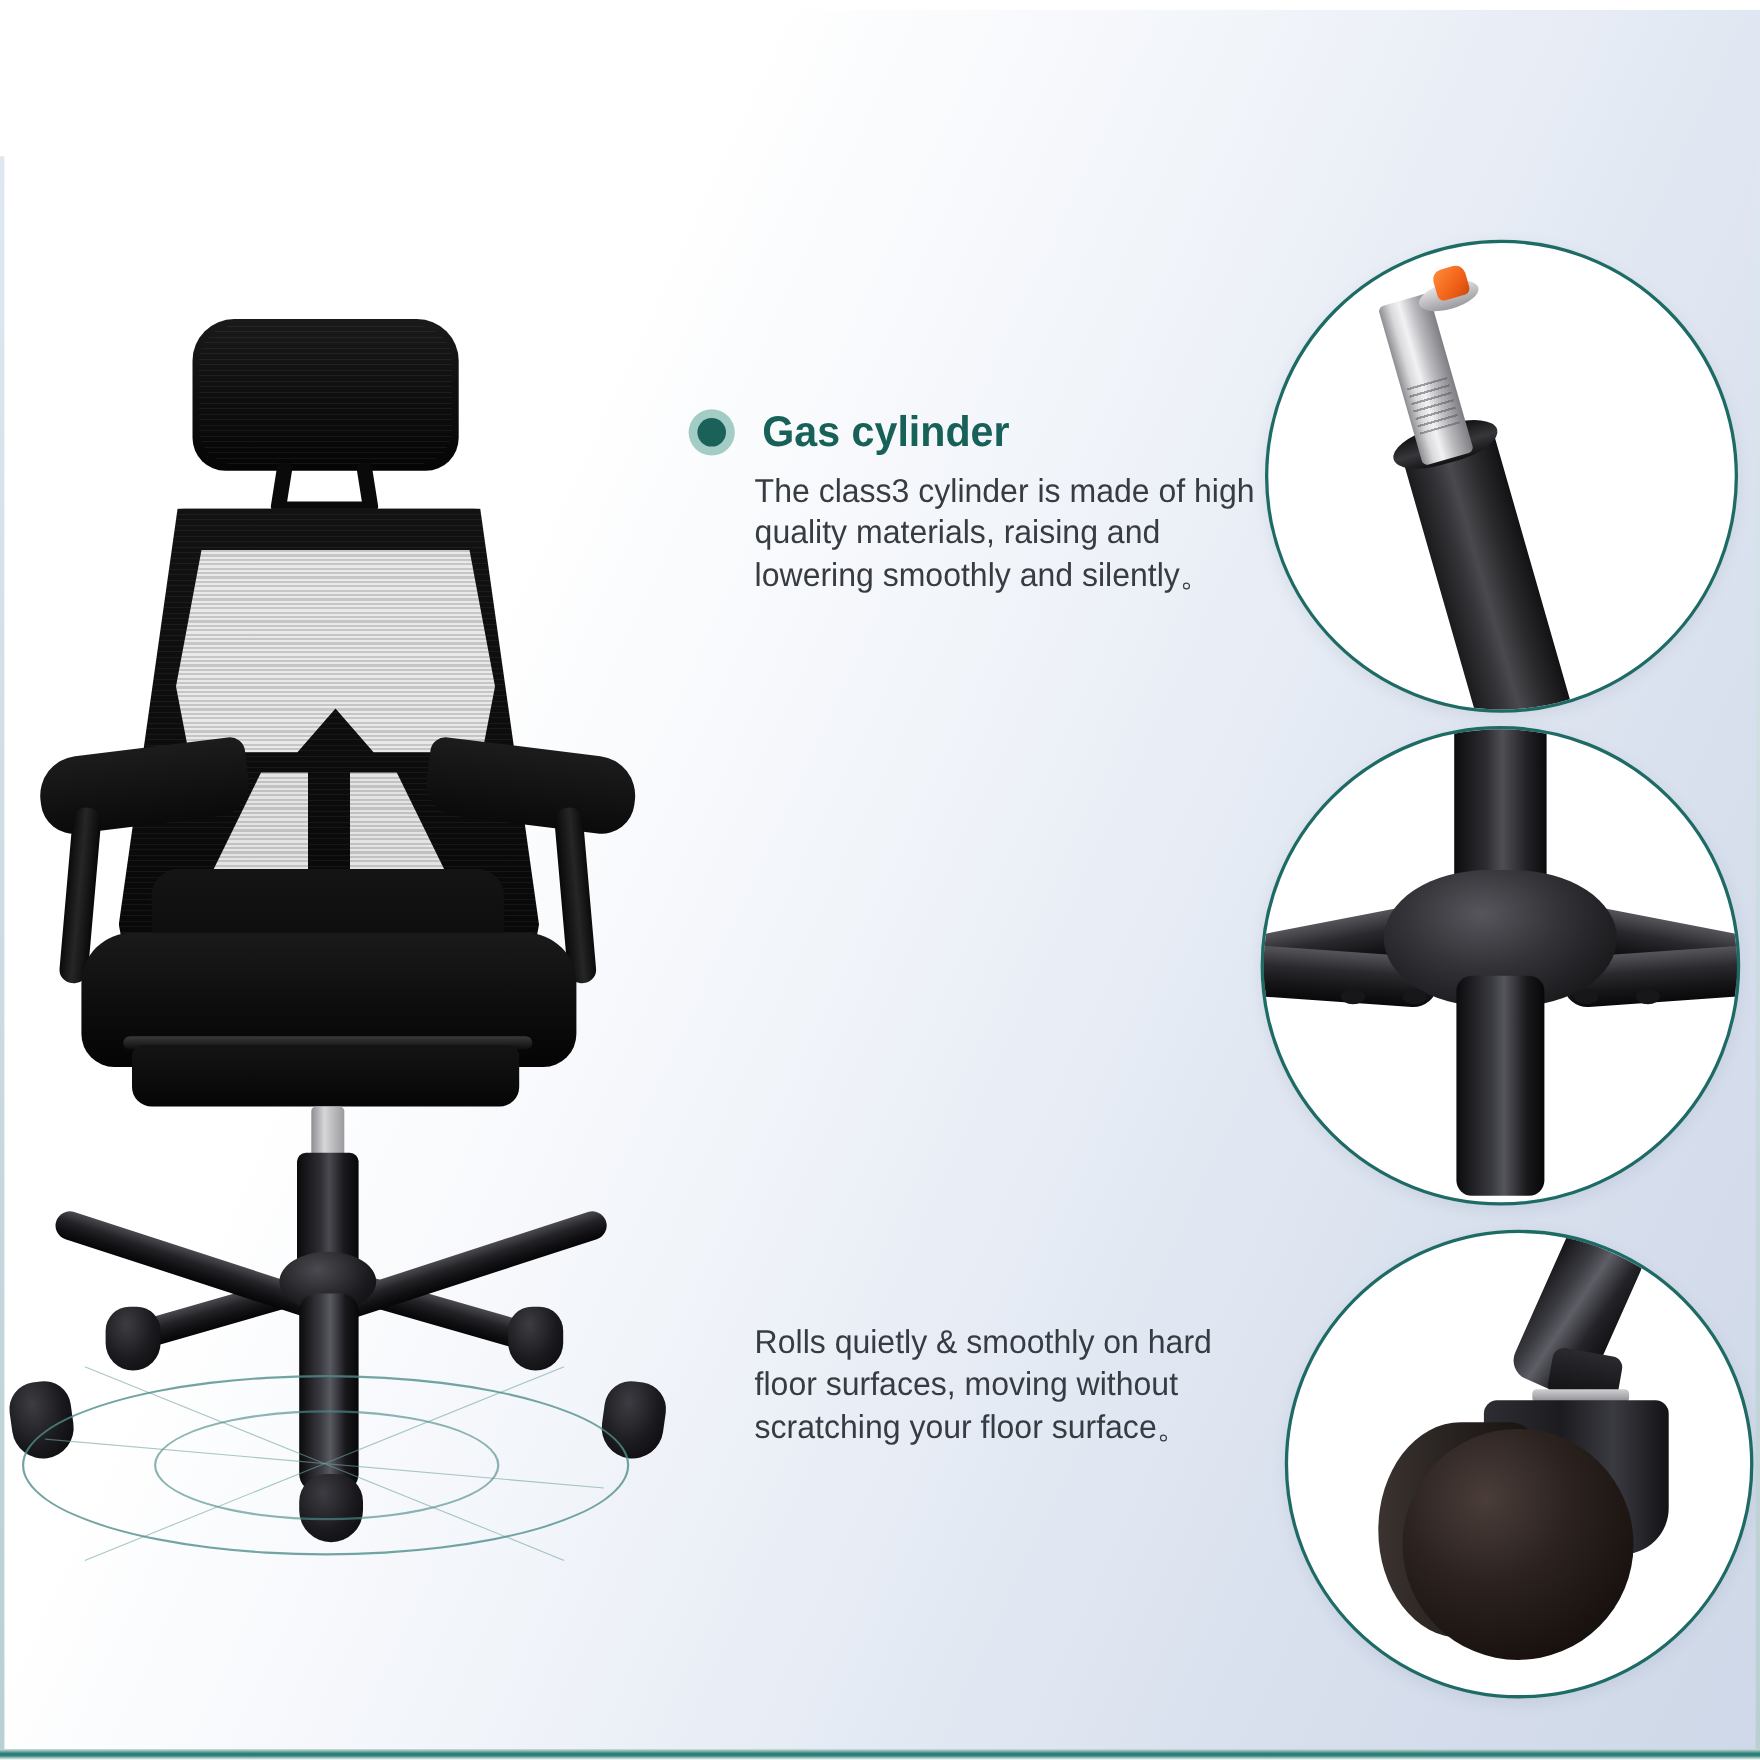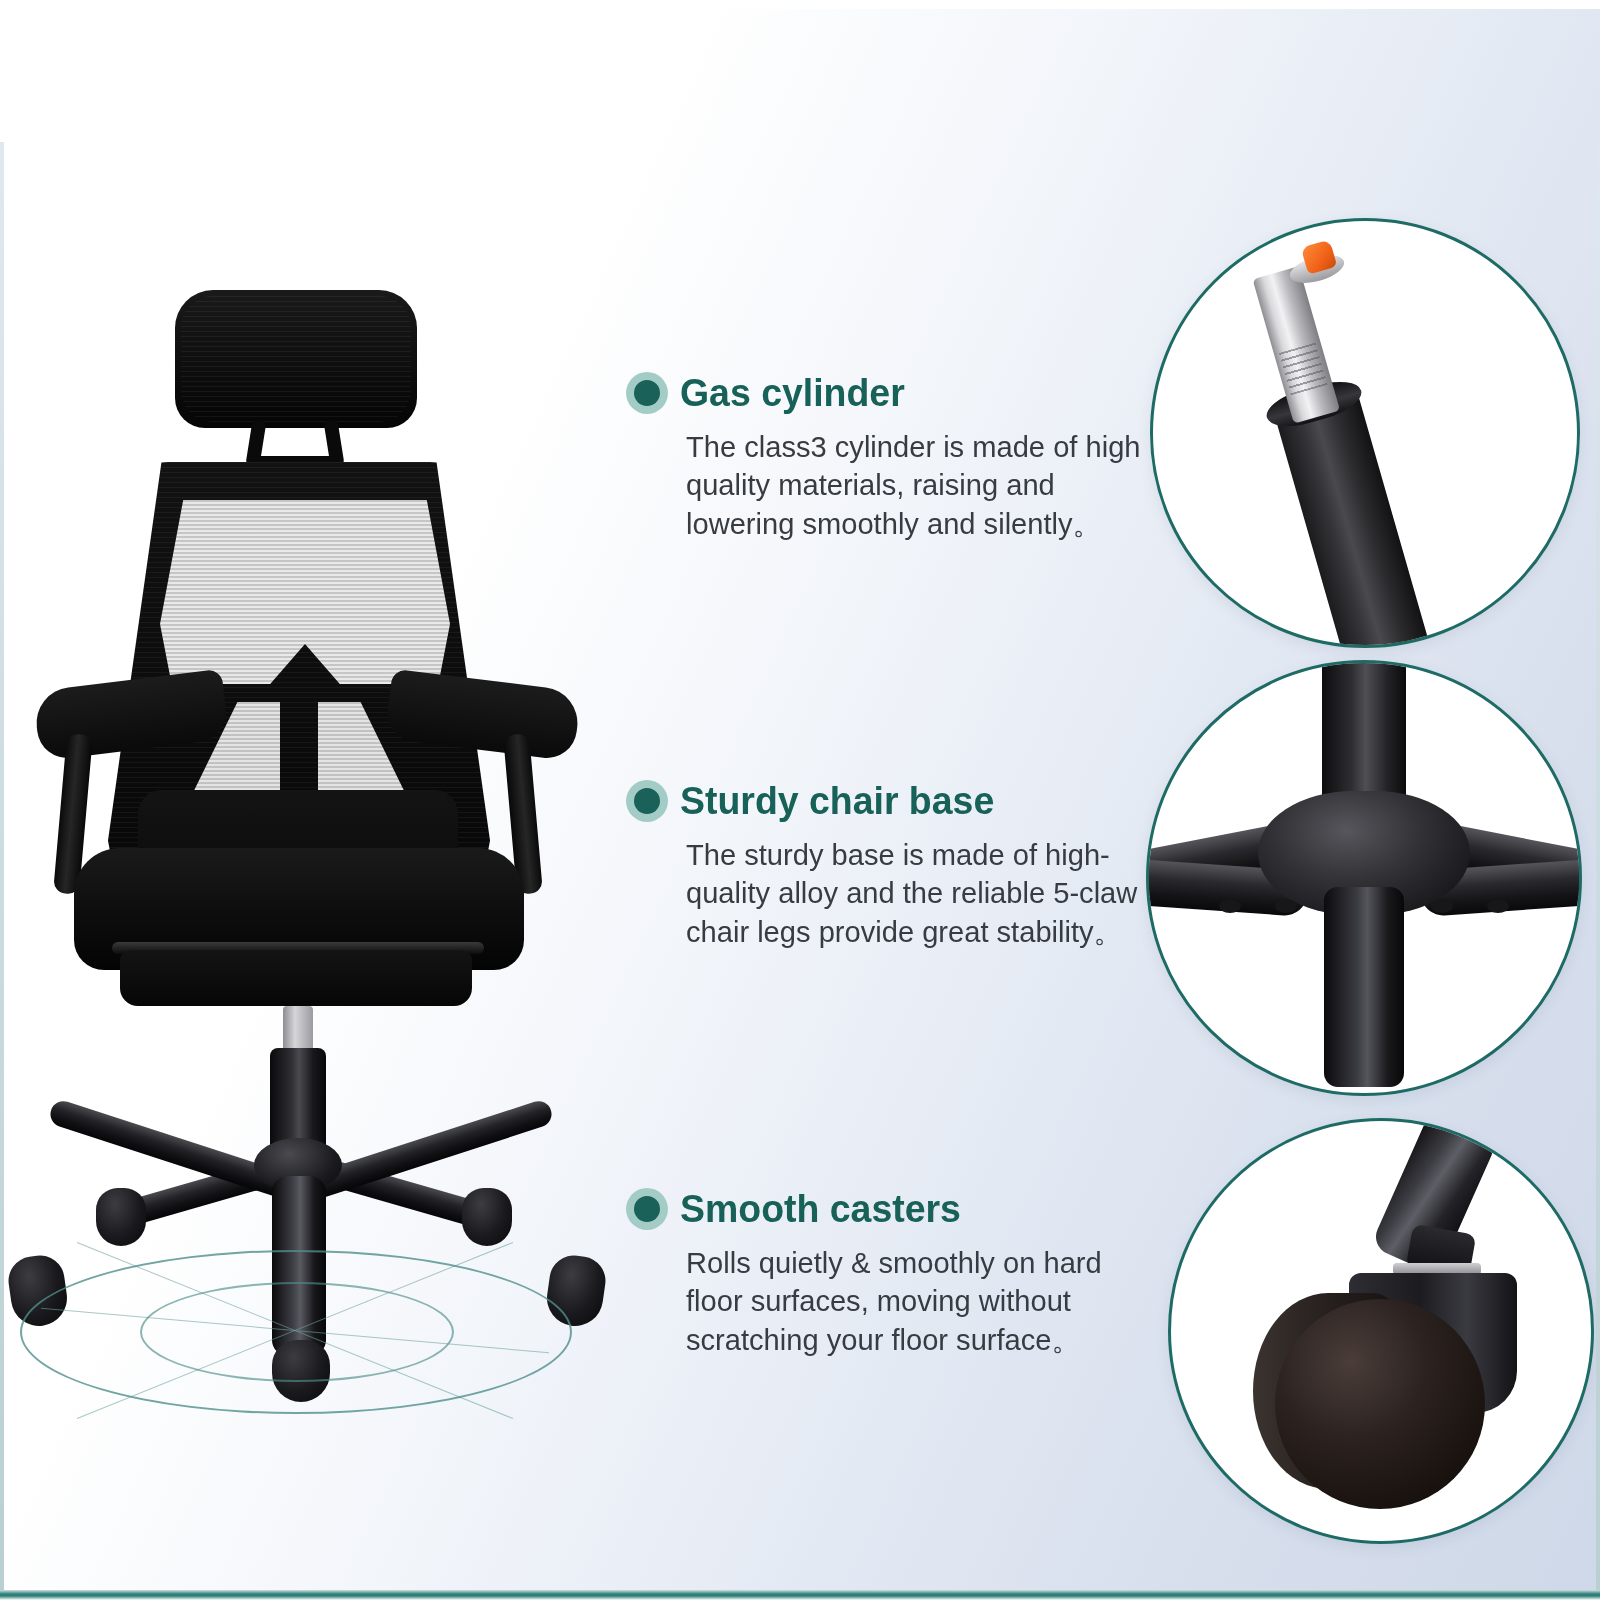--- a/index.html
+++ b/index.html
@@ -55,21 +55,21 @@
     white-space:nowrap;
     text-shadow:0 1px 2px rgba(0,0,0,.15);
   }
 
   
   .feature{position:absolute;left:626px;}
   .f1{top:372px;}
   .f2{top:780px;}
   .f3{top:1188px;}
 
-  .feat-head{display:flex;align-items:center;gap:12px;}
+  .feat-head{display:flex;align-items:center;gap:25px;}
   .bullet{
     width:42px;height:42px;border-radius:50%;
     background:#a4ccc7;
     display:flex;align-items:center;justify-content:center;
     flex:0 0 auto;
   }
   .bullet-core{width:26px;height:26px;border-radius:50%;background:#1a6159;}
   .feat-title{
     color:#186159;
     font-size:39px;
@@ -396,37 +396,22 @@
   <div class="feature f1">
     <div class="feat-head">
       <div class="bullet">
         <div class="bullet-core"></div>
       </div>
       <div class="feat-title">Gas cylinder</div>
     </div>
     <div class="feat-body">The class3 cylinder is made of high quality materials, raising and lowering smoothly and silently。</div>
   </div>
 
-  <div class="feature f2">
-    <div class="feat-head">
-      <div class="bullet">
-        <div class="bullet-core"></div>
-      </div>
-      <div class="feat-title">Sturdy chair base</div>
-    </div>
-    <div class="feat-body">The sturdy base is made of high-quality alloy and the reliable 5-claw chair legs provide great stability。</div>
-  </div>
 
   <div class="feature f3">
-    <div class="feat-head">
-      <div class="bullet">
-        <div class="bullet-core"></div>
-      </div>
-      <div class="feat-title">Smooth casters</div>
-    </div>
     <div class="feat-body">Rolls quietly &amp; smoothly on hard floor surfaces, moving without scratching your floor surface。</div>
   </div>
 
   <div class="photo-circle pc1">
     <div class="cyl-wrap">
       <div class="cyl-black"></div>
       <div class="cyl-collar"></div>
       <div class="cyl-silver"></div>
       <div class="cyl-rim"></div>
       <div class="cyl-orange"></div>

